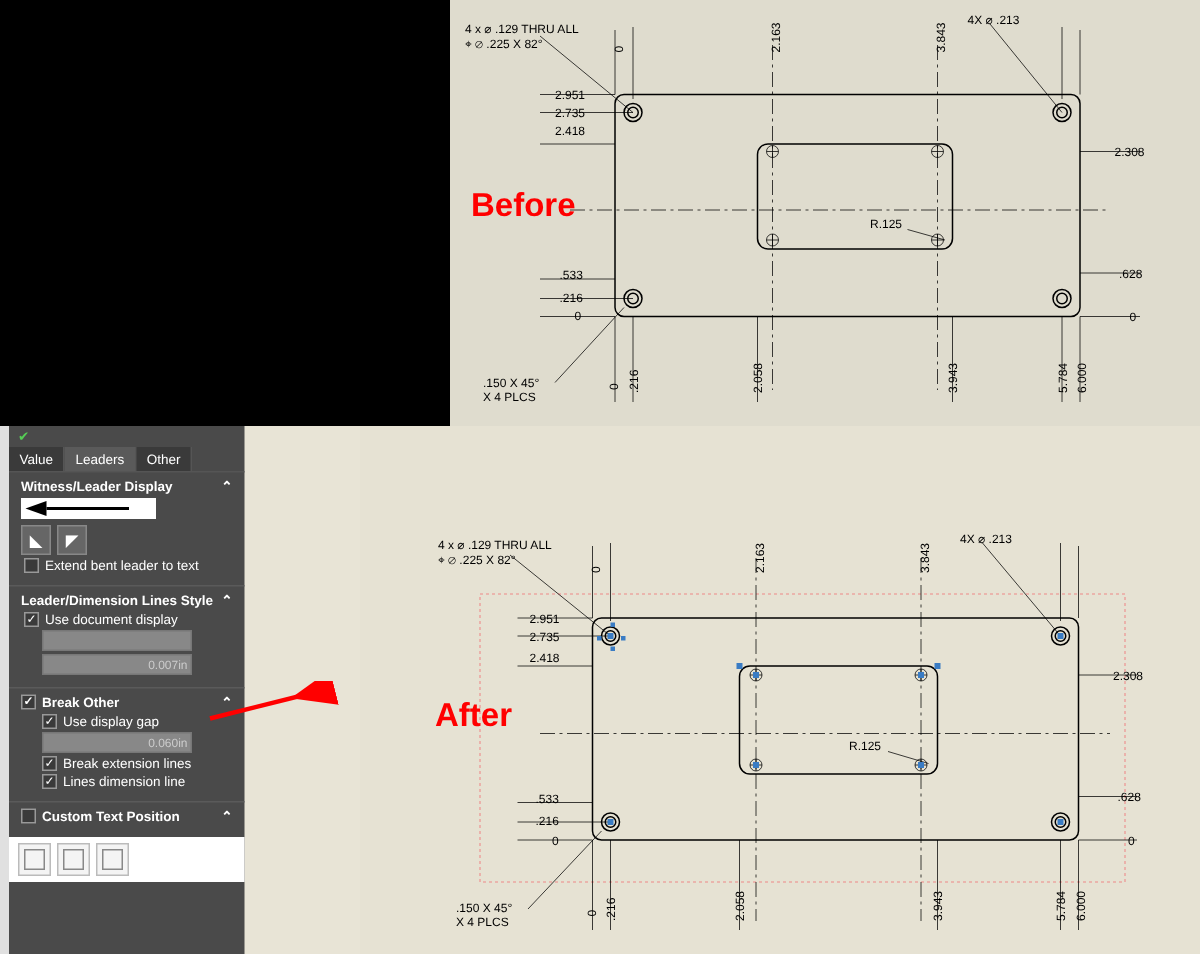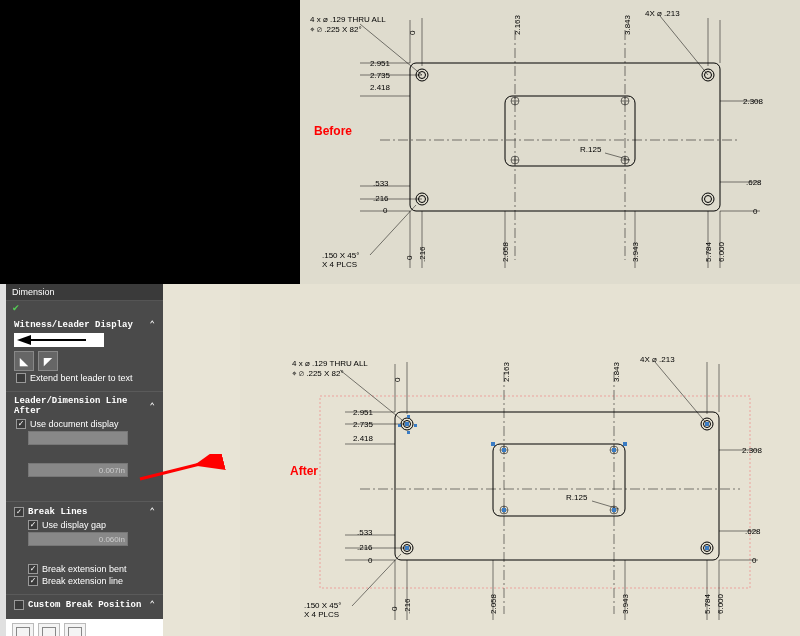--- a/index.html
+++ b/index.html
@@ -10,37 +10,37 @@
 .top-drawing { position: absolute; top: 0; left: 300px; width: 500px; height: 284px; background: #dfdcce; }
 
 .bottom-half { position: absolute; top: 284px; left: 0; width: 800px; height: 352px; background: #e8e4d6; }
 .panel { position: absolute; top: 0; left: 6px; width: 157px; height: 352px; background: #4a4a4a; color: #fff; font-size: 9px; }
 .panel-left-stripe { position: absolute; top: 0; left: 0; width: 6px; height: 352px; background: #e0e0e0; }
 .panel-header { background: #3a3a3a; padding: 3px 6px; display: flex; align-items: center; border-bottom: 1px solid #555; }
 .tabs { display: flex; border-bottom: 1px solid #555; }
 .tab { padding: 3px 7px; background: #3a3a3a; border-right: 1px solid #555; cursor: pointer; font-size: 9px; }
 .tab.active { background: #5a5a5a; }
 .section { padding: 4px 8px 6px 8px; border-bottom: 1px solid #5a5a5a; }
-.section-title { display: flex; justify-content: space-between; align-items: center; font-size: 9px; font-weight: bold; margin-bottom: 3px; font-family: Liberation Mono, monospace; }
+.section-title { display: flex; justify-content: space-between; align-items: center; font-size: 9px; font-weight: bold; margin-bottom: 3px; }
 .section-title .car { font-size: 9px; }
 .arrow-sample { width: 90px; height: 14px; background: #fff; display: block; margin: 2px 0; position: relative; }
 .arrow-sample::before { content: ""; position: absolute; left: 3px; top: 2px; width: 0; height: 0; border-top: 5px solid transparent; border-bottom: 5px solid transparent; border-right: 14px solid #000; }
 .arrow-sample::after { content: ""; position: absolute; left: 17px; top: 6px; height: 2px; width: 55px; background: #000; }
 .icon-buttons { display: flex; gap: 4px; margin: 4px 0 2px 0; }
 .icon-btn { width: 20px; height: 20px; background: #666; border: 1px solid #888; display: flex; align-items: center; justify-content: center; font-size: 11px; cursor: pointer; }
 .chk-row { display: flex; align-items: flex-start; gap: 4px; margin: 2px 0; padding-left: 2px; }
 .chk-row.indent { padding-left: 14px; }
 .chk { width: 10px; height: 10px; border: 1px solid #999; background: #3a3a3a; display: inline-flex; align-items: center; justify-content: center; font-size: 8px; cursor: pointer; }
 .chk.on::after { content: "✓"; color: #fff; font-size: 8px; line-height: 1; }
-.num-input { width: 100px; height: 14px; background: #fff; color: #333; padding: 0 2px; font-size: 8px; display: flex; align-items: center; justify-content: flex-end; border: 1px solid #777; margin: 2px 0 18px 14px; }
+.num-input { width: 100px; height: 14px; background: #fff; color: #333; padding: 0 2px; font-size: 8px; display: flex; align-items: center; justify-content: flex-end; border: 1px solid #777; margin: 2px 0 2px 14px; }
 .num-input.dis { background: #888; color: #ccc; }
 .red-arrow { position: absolute; top: 170px; left: 130px; pointer-events: none; }
 .bottom-drawing { position: absolute; top: 0; left: 240px; width: 560px; height: 352px; background: #e6e2d3; }
 
-.label-red { position: absolute; color: #ff0000; font-weight: bold; font-size: 12px; font-family: Arial; }
+.label-red { position: absolute; color: #ff0000; font-weight: bold; font-size: 22px; font-family: Arial; }
 
 .drawing-svg { width: 100%; height: 100%; }
 .dim-text { font-family: Arial; font-size: 8px; fill: #000; }
 .thin { stroke: #000; stroke-width: 0.5; fill: none; }
 .med { stroke: #000; stroke-width: 1; fill: none; }
 .center { stroke: #000; stroke-width: 0.5; stroke-dasharray: 10 3 2 3; fill: none; }
 .sel-dash { stroke: #e88; stroke-width: 0.7; stroke-dasharray: 2 2; fill: none; }
 .hdl { fill: #3a7cc4; }
 .text-icons { display: flex; gap: 4px; padding: 4px 6px; background: #fff; }
 .text-icons .ib { width: 22px; height: 22px; border: 1px solid #bbb; background: #f4f4f4; cursor: pointer; position: relative; }
@@ -148,79 +148,81 @@
       <text x="411" y="262" class="dim-text" transform="rotate(-90 411 262)">5.784</text>
       <text x="424" y="262" class="dim-text" transform="rotate(-90 424 262)">6.000</text>
     </svg>
     <div class="label-red" style="top:124px; left:14px;">Before</div>
   </div>
 </div>
 
 <div class="bottom-half">
   <div class="panel-left-stripe"></div>
   <div class="panel">
-    <div class="panel-header">
-      <span>Dimension</span>
-    </div>
     <div style="padding:2px 6px;"><span class="check" style="color:#5c5;">✔</span></div>
+    <div class="tabs">
+      <div class="tab">Value</div>
+      <div class="tab active">Leaders</div>
+      <div class="tab">Other</div>
+    </div>
 
     <div class="section">
       <div class="section-title">
           <span>Witness/Leader Display</span>
           <span class="car">⌃</span>
         </div>
       <div class="arrow-sample"></div>
       <div class="icon-buttons">
         <div class="icon-btn">◣</div>
         <div class="icon-btn">◤</div>
       </div>
       <div class="chk-row">
           <span class="chk"></span>
           <span>Extend bent leader to text</span>
         </div>
     </div>
 
     <div class="section">
       <div class="section-title">
-          <span>Leader/Dimension Line After</span>
+          <span>Leader/Dimension Lines Style</span>
           <span class="car">⌃</span>
         </div>
       <div class="chk-row">
           <span class="chk on"></span>
           <span>Use document display</span>
         </div>
       <div class="num-input dis"></div>
       <div class="num-input dis">0.007in</div>
     </div>
 
     <div class="section">
       <div class="section-title">
           <span class="chk on" style="margin-right:4px;"></span>
-          <span>Break Lines</span>
+          <span>Break Other</span>
           <span class="car" style="margin-left:auto;">⌃</span>
         </div>
       <div class="chk-row indent">
           <span class="chk on"></span>
           <span>Use display gap</span>
         </div>
       <div class="num-input dis">0.060in</div>
       <div class="chk-row indent">
           <span class="chk on"></span>
-          <span>Break extension bent</span>
+          <span>Break extension lines</span>
         </div>
       <div class="chk-row indent">
           <span class="chk on"></span>
-          <span>Break extension line</span>
+          <span>Lines dimension line</span>
         </div>
     </div>
 
     <div class="section" style="border-bottom:none;">
       <div class="section-title">
           <span class="chk" style="margin-right:4px;"></span>
-          <span>Custom Break Position</span>
+          <span>Custom Text Position</span>
           <span class="car" style="margin-left:auto;">⌃</span>
         </div>
     </div>
     <div class="text-icons">
       <div class="ib"></div>
       <div class="ib"></div>
       <div class="ib"></div>
     </div>
   </div>
 

